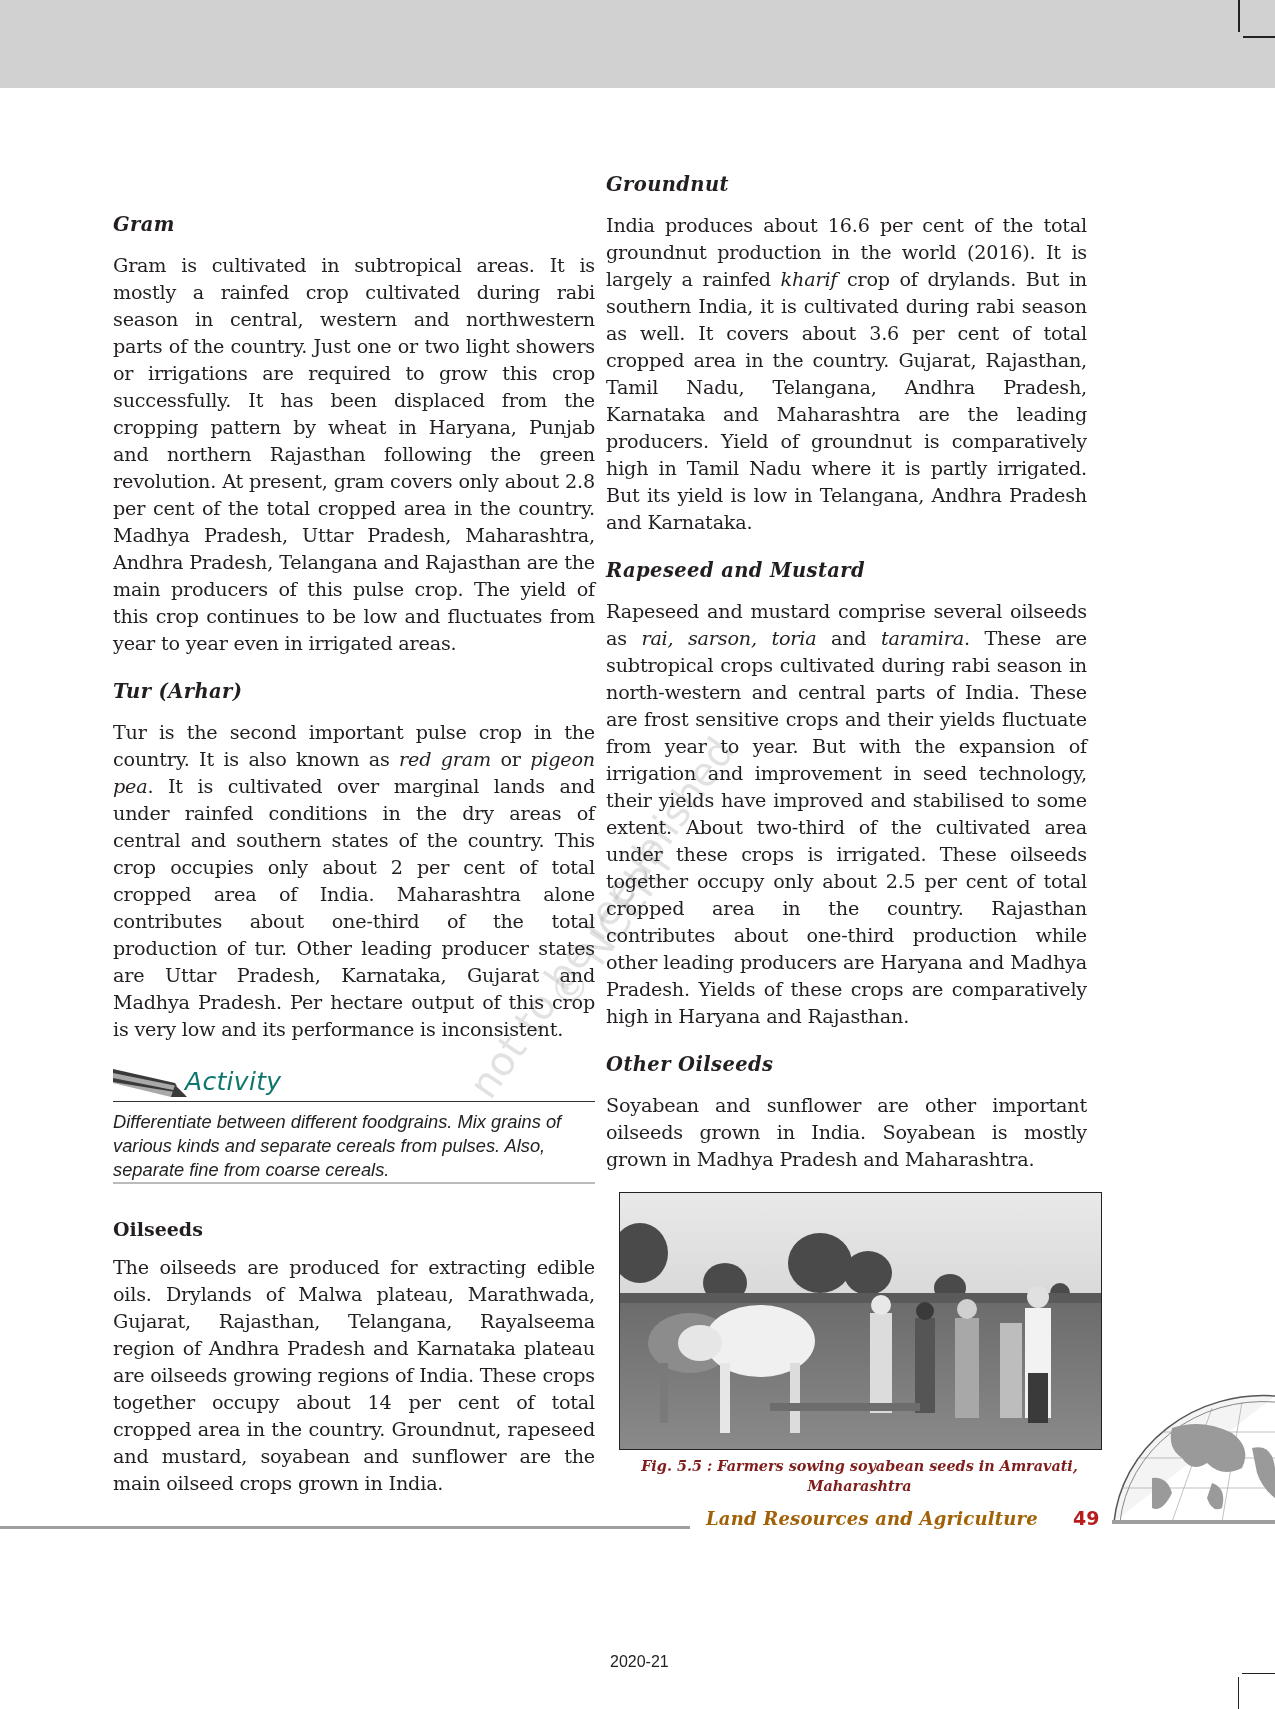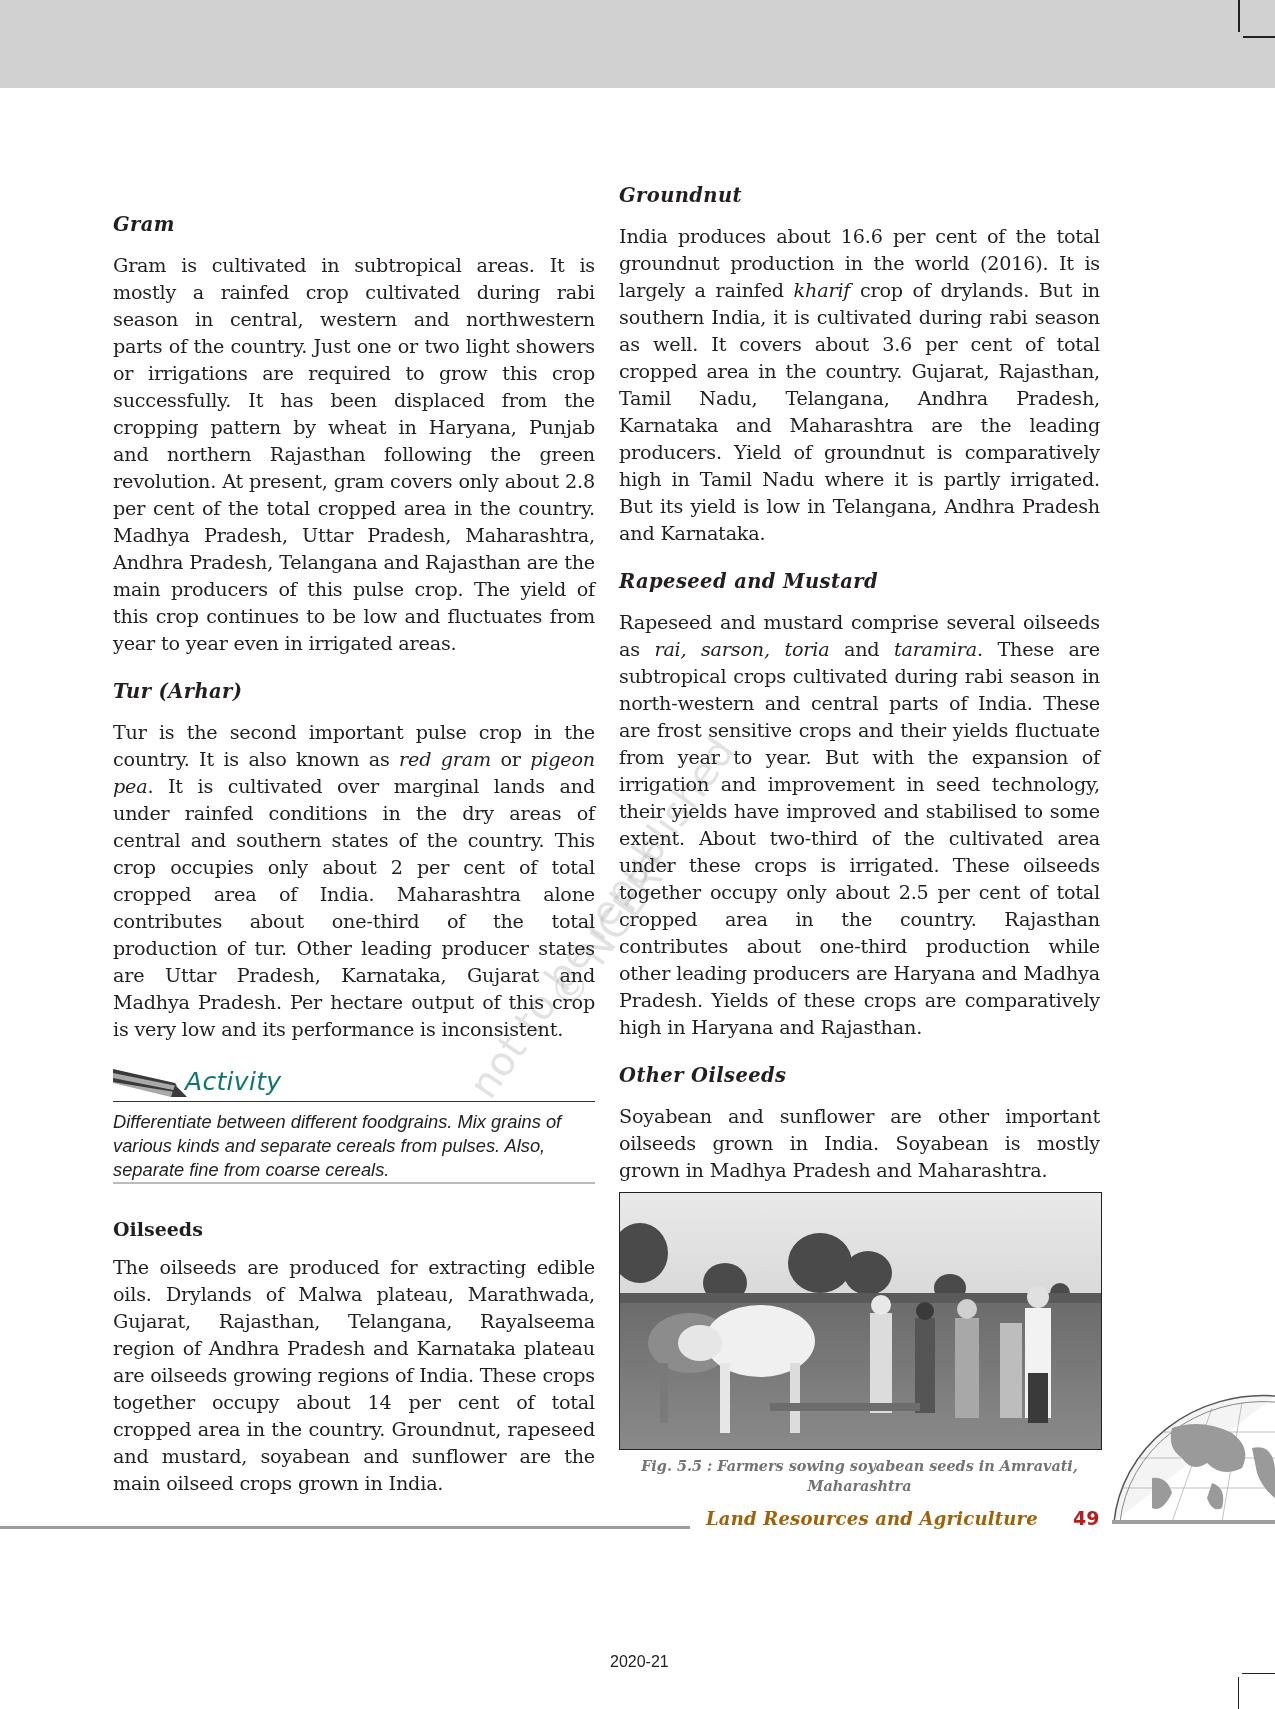--- a/index.html
+++ b/index.html
@@ -6,41 +6,41 @@
     body { width:1275px; height:1709px; position:relative; background:#ffffff; overflow:hidden;
            font-family:"DejaVu Serif", "Liberation Serif", serif; color:#231f20; }
     .topbar { position:absolute; left:0; top:0; width:1275px; height:88px; background:#d1d1d1; }
     .crop-tr-v { position:absolute; left:1238px; top:0; width:2px; height:32px; background:#222; }
     .crop-tr-h { position:absolute; left:1243px; top:36px; width:32px; height:2px; background:#222; }
     .crop-br-h { position:absolute; left:1242px; top:1673px; width:33px; height:1px; background:#222; }
     .crop-br-v { position:absolute; left:1238px; top:1677px; width:1px; height:32px; background:#222; }
 
     .col { position:absolute; top:172px; width:482px; }
     .col-left { left:113px;margin-top:40px; }
-    .col-right { left:619px; width:481px;margin-top:11px; }
+    .col-right { left:606px; width:481px; }
 
     .subhead { font-style:italic; font-size:19.5px; letter-spacing:0.4px; margin:0 0 14px 0; line-height:26px; }
     .para { font-size:19.2px; line-height:27px; text-align:justify; margin:0 0 22px 0; letter-spacing:-0.2px; }
     .para em { font-style:italic; }
     .heading-bold { font-weight:bold; font-size:19px; margin:0 0 12px 0; line-height:26px; }
 
     .activity { position:relative; margin: 4px 0 0 0; }
     .activity-head { position:relative; height:36px; border-bottom:1.5px solid #333; }
     .pencil { position:absolute; left:0; top:4px; width:82px; height:30px; }
     .activity-title { position:absolute; left:72px; top:2px; font-family:"DejaVu Sans", sans-serif;
                       font-size:25px; color:#0f766e; letter-spacing:0.3px;font-style:italic; }
     .activity-text { font-family:"Liberation Sans", sans-serif; font-style:italic; font-size:18.3px;
                      line-height:24px; margin:8px 0 0 0; padding-bottom:0; border-bottom:2px solid #bbb; color:#222; }
 
     .photo { position:absolute; left:619px; top:1192px; width:481px; height:256px; border:1.5px solid #222;
              overflow:hidden; background:#cfcfcf; }
     .photo svg { display:block; }
     .caption { position:absolute; left:619px; top:1456px; width:481px; text-align:center;
                font-family:"DejaVu Serif", serif; font-weight:bold; font-style:italic; font-size:14.4px;
-               line-height:20px; color:#737373; }
+               line-height:20px; color:#7f1d1d; }
 
     .footer-rule { position:absolute; left:0; top:1526px; width:690px; height:3px; background:#9e9e9e; }
     .footer-title { position:absolute; left:706px; top:1508px; font-family:"DejaVu Serif", serif;
                     font-style:italic; font-weight:bold; font-size:18px; color:#a16207; letter-spacing:0.2px; }
     .page-number { position:absolute; left:1073px; top:1507px; font-family:"DejaVu Sans", sans-serif;
                    font-weight:bold; font-size:19px; color:#b91c1c; }
     .globe { position:absolute; left:1112px; top:1388px; width:163px; height:138px; }
     .globe-rule { position:absolute; left:1112px; top:1520px; width:163px; height:4px; background:#9e9e9e; }
 
     .year { position:absolute; left:610px; top:1653px; font-family:"Liberation Sans", sans-serif;

